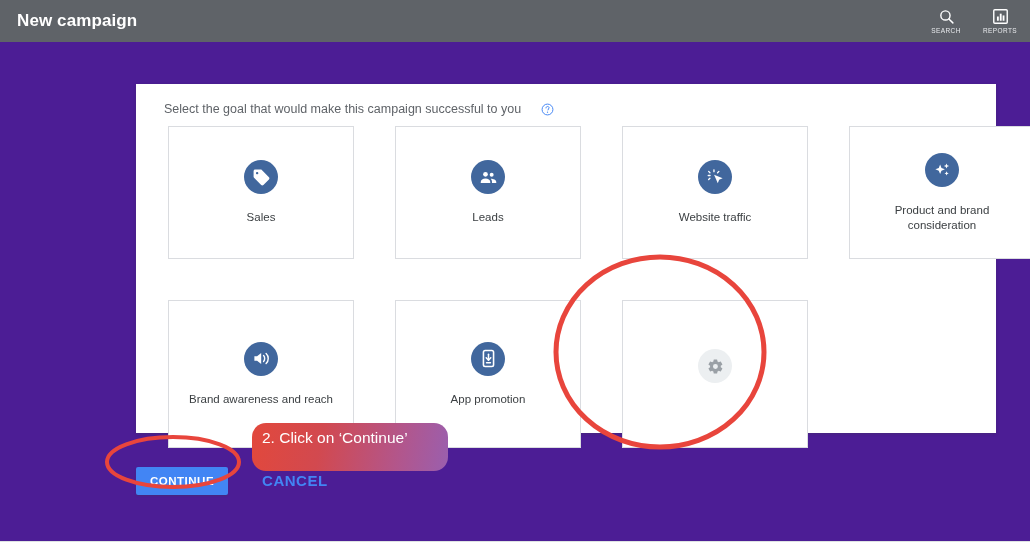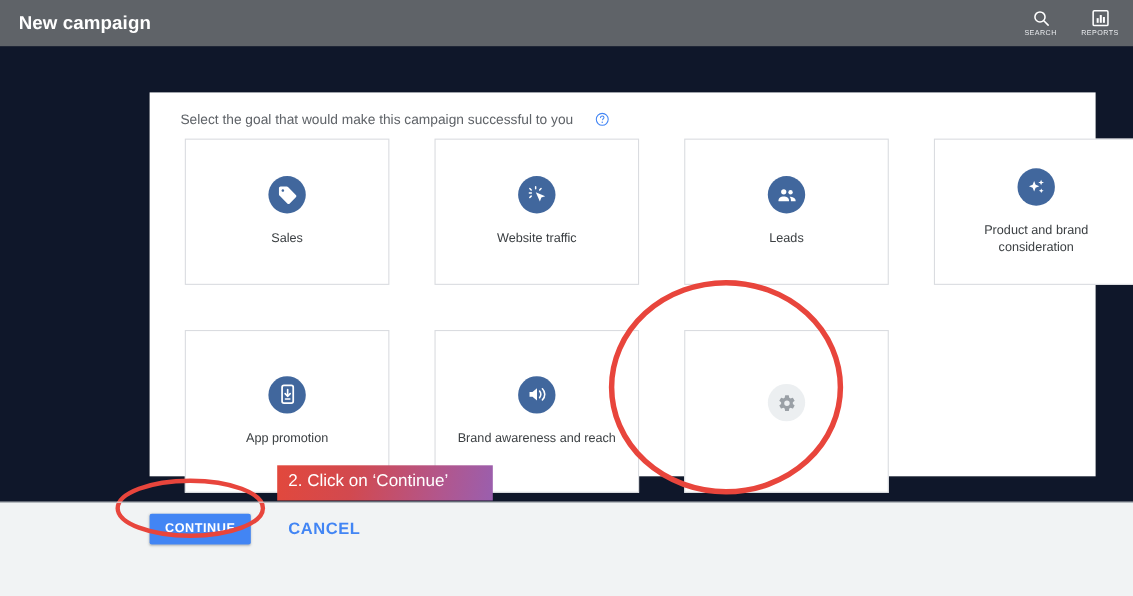--- a/index.html
+++ b/index.html
@@ -6,22 +6,22 @@
   html, body {
     width: 1030px;
     height: 542px;
     overflow: hidden;
     font-family: "Liberation Sans", sans-serif;
     background: #f1f3f4;
   }
   #root {
     position: relative;
     width: 1030px;
-    height: 457px;
-    background: #0f172a;
+    height: 542px;
+    background: #4c1d95;
   }
   
   .appbar {
     position: absolute;
     left: 0; top: 0;
     width: 1030px;
     height: 42px;
     background: #5f6368;
     display: flex;
     align-items: center;
@@ -70,21 +70,21 @@
     background: #ffffff;
     box-shadow: 0 1px 3px rgba(60,64,67,.18), 0 1px 2px rgba(60,64,67,.12);
   }
   .panel-prompt {
     position: absolute;
     left: 28px;
     top: 18px;
     font-size: 12.5px;
     color: #5f6368;
     display: flex;
-    align-items: flex-start;
+    align-items: center;
     gap: 20px;
     white-space: nowrap;
   }
   .help-icon { display: block; }
   
   .grid {
     position: absolute;
     left: 32px;
     top: 42px;
     width: 790px;
@@ -179,21 +179,22 @@
     left: 772px;
     top: 301px;
     width: 250px;
   }
   #callout-1 .num { display: inline-block; width: 22px; }
   #callout-2 {
     left: 252px;
     top: 423px;
     width: 196px;
     padding-top: 5px;
-    padding-bottom: 6px;
+    padding-bottom: 22px;
+    border-radius: 14px;
   }
   
   .page-bottom-rule {
     position: absolute;
     left: 0;
     bottom: 0;
     width: 1030px;
     height: 1px;
     background: #dfe3e4;
   }
@@ -255,88 +256,88 @@
             </svg>
           </div>
         </div>
         <div class="goal-label">Sales</div>
       </div>
 
       <div class="goal-card">
         <div class="icon-wrap">
           <div class="circle-icon">
             <svg width="19" height="19" viewBox="0 0 24 24" fill="#ffffff">
+              <circle cx="8.2" cy="8" r="3"></circle>
+              <circle cx="16" cy="8.6" r="2.5"></circle>
+              <path d="M2.2 17.6c0-2.7 2.7-4.3 6-4.3s6 1.6 6 4.3v1.2H2.2z"></path>
+              <path d="M15.2 13.6c2.9.2 6.6 1.3 6.6 4.1v1.1h-5.4v-1.2c0-1.6-.6-2.9-1.5-3.8z"></path>
+            </svg>
+          </div>
+        </div>
+        <div class="goal-label">Leads</div>
+      </div>
+
+      <div class="goal-card">
+        <div class="icon-wrap">
+          <div class="circle-icon">
+            <svg width="19" height="19" viewBox="0 0 24 24" fill="#ffffff">
               <rect x="9.2" y="1.5" width="1.7" height="4" rx=".85"></rect>
               <rect x="2.0" y="8.6" width="4" height="1.7" rx=".85"></rect>
               <rect x="3.3" y="3.1" width="1.7" height="4" rx=".85" transform="rotate(-45 4.15 5.1)"></rect>
               <rect x="14.6" y="3.1" width="1.7" height="4" rx=".85" transform="rotate(45 15.45 5.1)"></rect>
               <rect x="3.3" y="11.8" width="1.7" height="4" rx=".85" transform="rotate(45 4.15 13.8)"></rect>
               <path d="M10.2 8.6 21 13.1l-4.4 1.6-1.7 4.6z"></path>
             </svg>
           </div>
         </div>
         <div class="goal-label">Website traffic</div>
       </div>
 
       <div class="goal-card">
         <div class="icon-wrap">
           <div class="circle-icon">
             <svg width="19" height="19" viewBox="0 0 24 24" fill="#ffffff">
-              <circle cx="8.2" cy="8" r="3"></circle>
-              <circle cx="16" cy="8.6" r="2.5"></circle>
-              <path d="M2.2 17.6c0-2.7 2.7-4.3 6-4.3s6 1.6 6 4.3v1.2H2.2z"></path>
-              <path d="M15.2 13.6c2.9.2 6.6 1.3 6.6 4.1v1.1h-5.4v-1.2c0-1.6-.6-2.9-1.5-3.8z"></path>
-            </svg>
-          </div>
-        </div>
-        <div class="goal-label">Leads</div>
-      </div>
-
-      <div class="goal-card">
-        <div class="icon-wrap">
-          <div class="circle-icon">
-            <svg width="19" height="19" viewBox="0 0 24 24" fill="#ffffff">
               <path d="M9 4.5l1.7 4.3 4.3 1.7-4.3 1.7L9 16.5l-1.7-4.3L3 10.5l4.3-1.7z"></path>
               <path d="M17 3l.95 2.3L20.3 6.2l-2.35.95L17 9.5l-.95-2.35L13.7 6.2l2.35-.9z"></path>
               <path d="M17.2 13l.8 1.9 1.9.8-1.9.8-.8 1.9-.8-1.9-1.9-.8 1.9-.8z"></path>
             </svg>
           </div>
         </div>
         <div class="goal-label">Product and brand consideration</div>
+      </div>
+
+      <div class="goal-card">
+        <div class="icon-wrap">
+          <div class="circle-icon">
+            <svg width="19" height="19" viewBox="0 0 24 24" fill="#ffffff">
+              <path d="M3 9.2v5.6h3.4L11.6 19V5L6.4 9.2z"></path>
+              <path d="M14.6 8.3c.9.9 1.4 2.2 1.4 3.7s-.5 2.8-1.4 3.7" fill="none" stroke="#ffffff" stroke-width="1.8" stroke-linecap="round"></path>
+              <path d="M17.8 5.6c1.7 1.6 2.7 3.9 2.7 6.4s-1 4.8-2.7 6.4" fill="none" stroke="#ffffff" stroke-width="1.8" stroke-linecap="round"></path>
+            </svg>
+          </div>
+        </div>
+        <div class="goal-label">Brand awareness and reach</div>
       </div>
 
       <div class="goal-card">
         <div class="icon-wrap">
           <div class="circle-icon">
             <svg width="19" height="19" viewBox="0 0 24 24">
               <rect x="5.6" y="1.8" width="12.8" height="20.4" rx="2.2" fill="none" stroke="#ffffff" stroke-width="2"></rect>
               <path d="M12 6.6v7.2" stroke="#ffffff" stroke-width="1.9" stroke-linecap="round" fill="none"></path>
               <path d="M9.1 11.1 12 14.2l2.9-3.1" stroke="#ffffff" stroke-width="1.9" stroke-linecap="round" stroke-linejoin="round" fill="none"></path>
               <rect x="8.6" y="16.4" width="6.8" height="1.8" rx=".9" fill="#ffffff"></rect>
             </svg>
           </div>
         </div>
         <div class="goal-label">App promotion</div>
       </div>
 
       <div class="goal-card">
         <div class="icon-wrap">
-          <div class="circle-icon">
-            <svg width="19" height="19" viewBox="0 0 24 24" fill="#ffffff">
-              <path d="M3 9.2v5.6h3.4L11.6 19V5L6.4 9.2z"></path>
-              <path d="M14.6 8.3c.9.9 1.4 2.2 1.4 3.7s-.5 2.8-1.4 3.7" fill="none" stroke="#ffffff" stroke-width="1.8" stroke-linecap="round"></path>
-              <path d="M17.8 5.6c1.7 1.6 2.7 3.9 2.7 6.4s-1 4.8-2.7 6.4" fill="none" stroke="#ffffff" stroke-width="1.8" stroke-linecap="round"></path>
-            </svg>
-          </div>
-        </div>
-        <div class="goal-label">Brand awareness and reach</div>
-      </div>
-
-      <div class="goal-card">
-        <div class="icon-wrap">
           <div class="circle-icon neutral">
             <svg width="17" height="17" viewBox="0 0 24 24" fill="#9aa0a6">
               <path d="M19.4 13c.04-.3.06-.64.06-1s-.02-.7-.07-1l2.1-1.62c.19-.15.24-.42.12-.64l-2-3.46a.5.5 0 0 0-.6-.22l-2.5 1a7.3 7.3 0 0 0-1.73-1l-.38-2.65A.5.5 0 0 0 13.9 2h-4a.5.5 0 0 0-.5.42l-.37 2.65c-.63.26-1.2.6-1.74 1l-2.5-1a.5.5 0 0 0-.6.22l-2 3.46c-.12.22-.07.49.12.64L4.42 11c-.05.3-.08.65-.08 1s.03.7.08 1l-2.11 1.63c-.19.15-.24.42-.12.64l2 3.46c.12.22.39.3.6.22l2.5-1c.52.4 1.1.74 1.73 1l.38 2.65c.04.25.25.42.5.42h4c.25 0 .46-.17.5-.42l.37-2.65c.63-.26 1.2-.6 1.73-1l2.5 1c.23.08.49 0 .61-.22l2-3.46a.5.5 0 0 0-.12-.64L19.4 13zm-7.5 2.5a3.5 3.5 0 1 1 0-7 3.5 3.5 0 0 1 0 7z"></path>
             </svg>
           </div>
         </div>
       </div>
 
     </div>
   </div>

